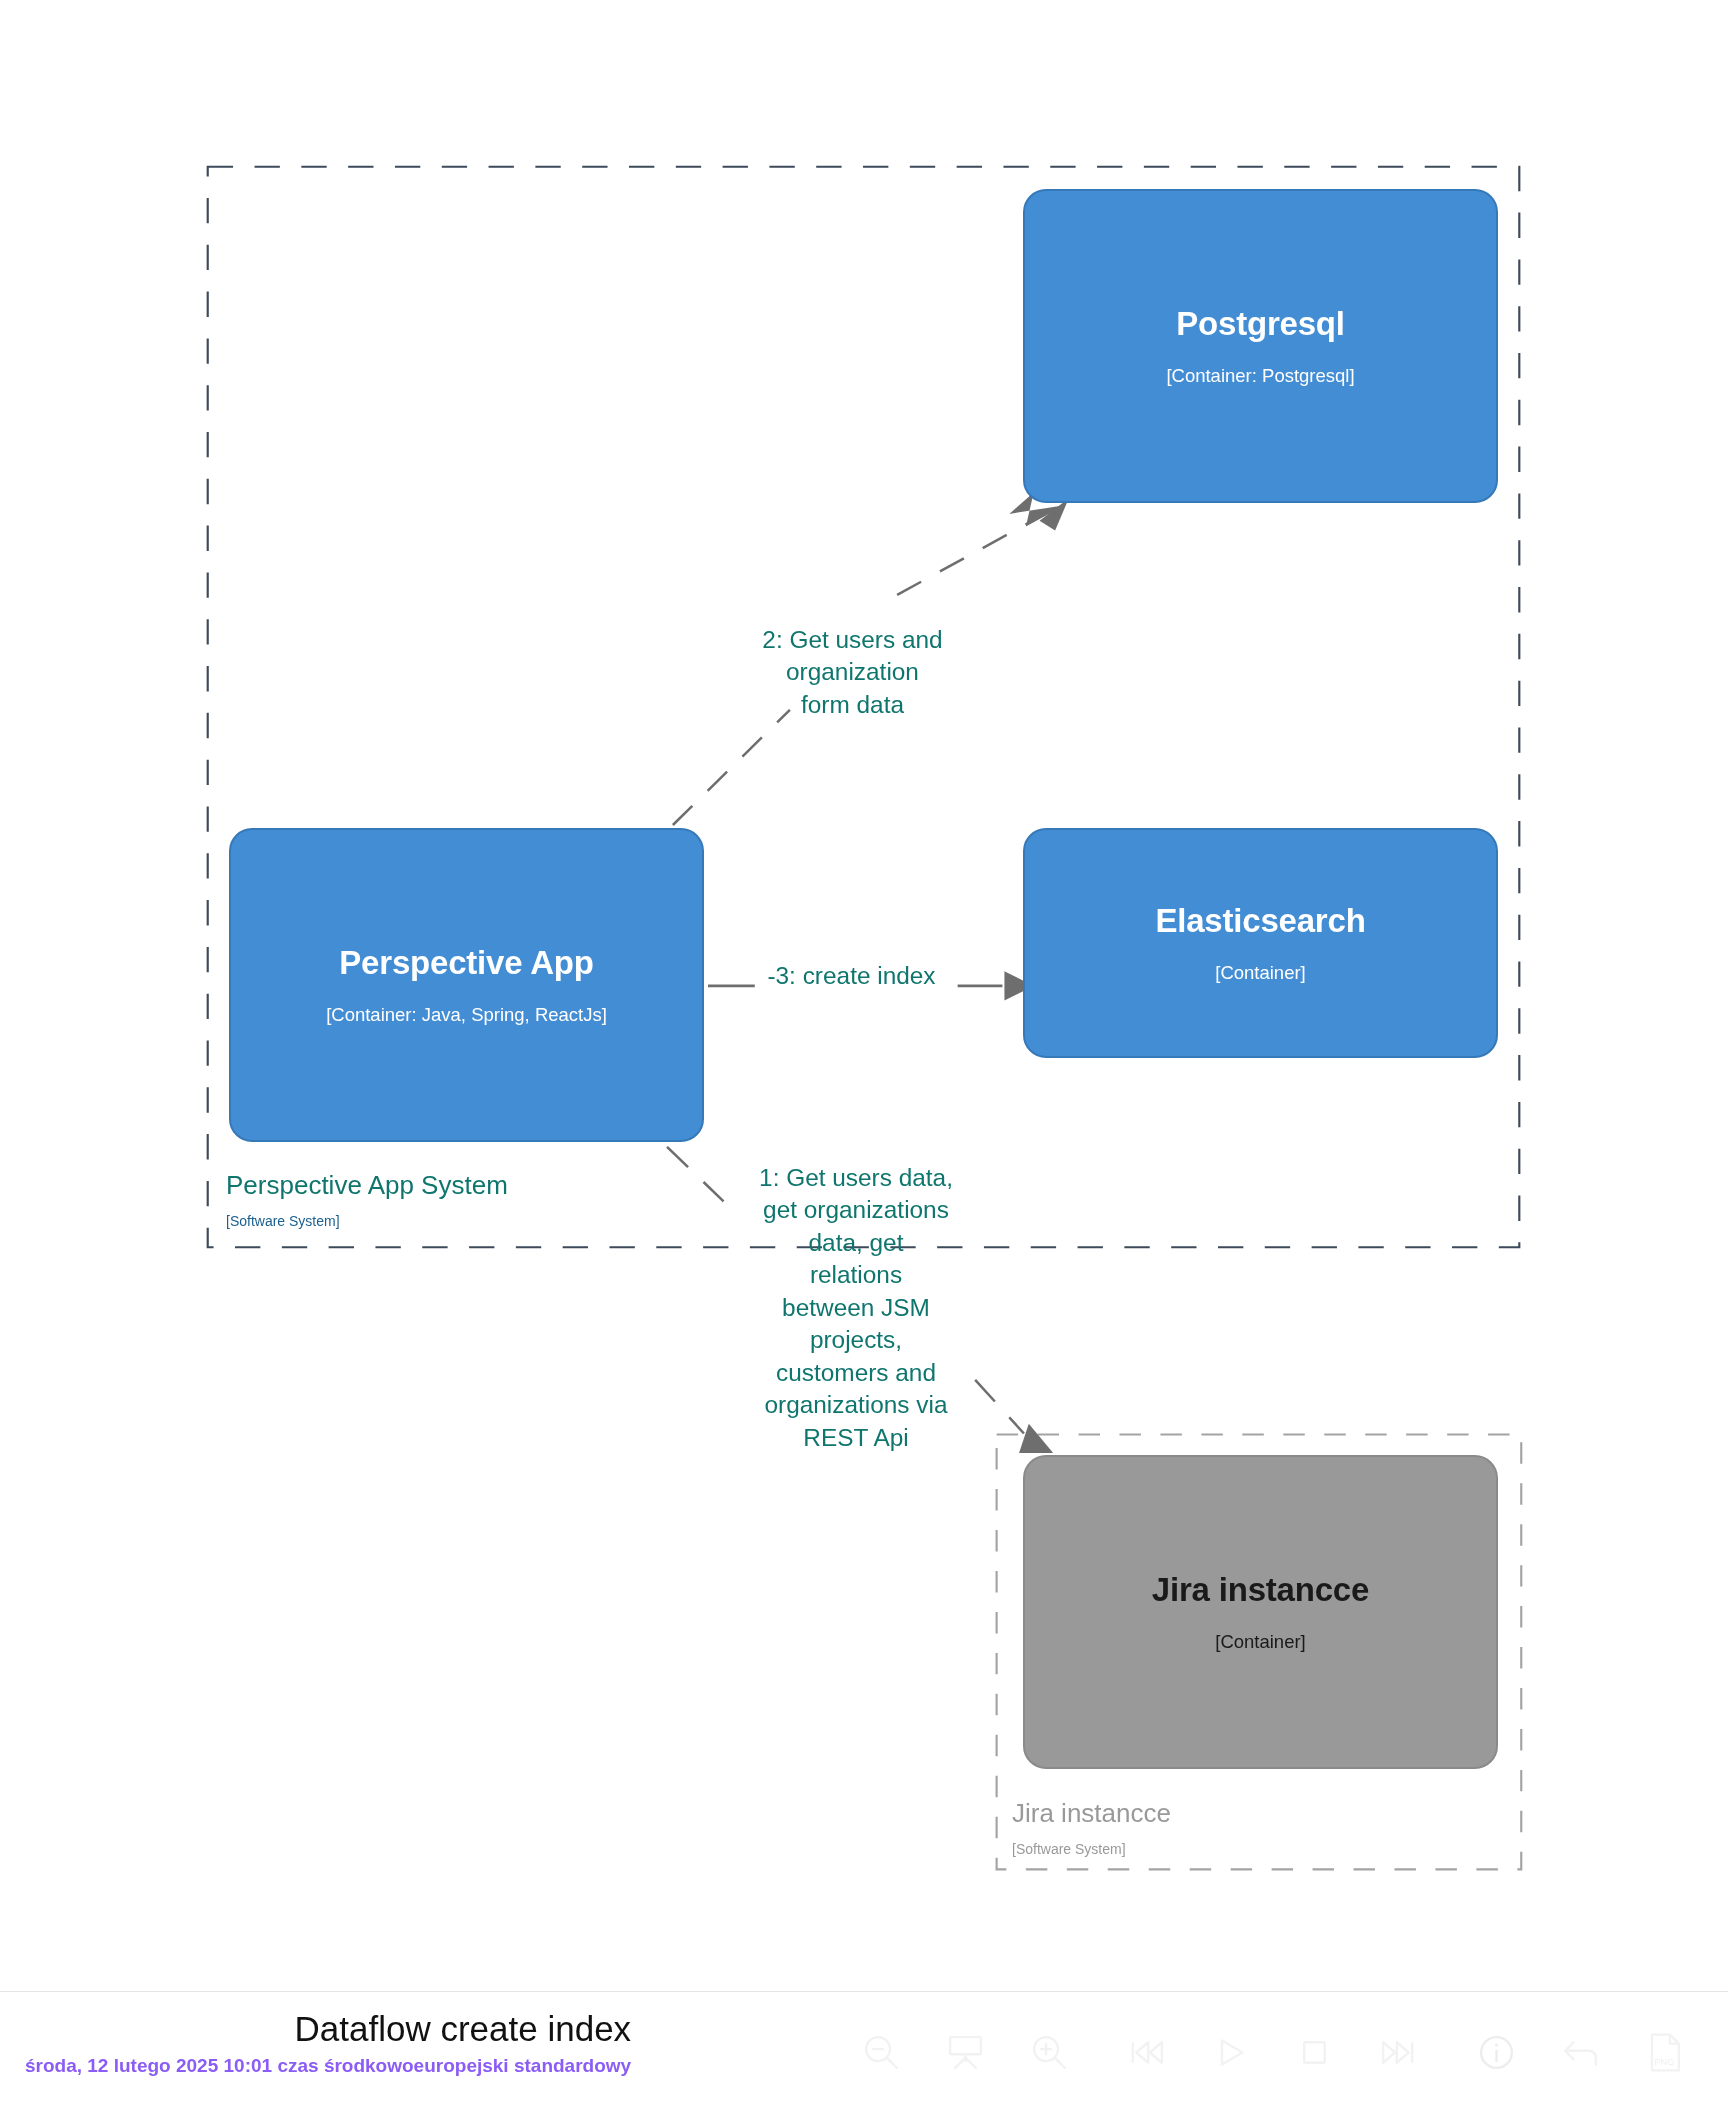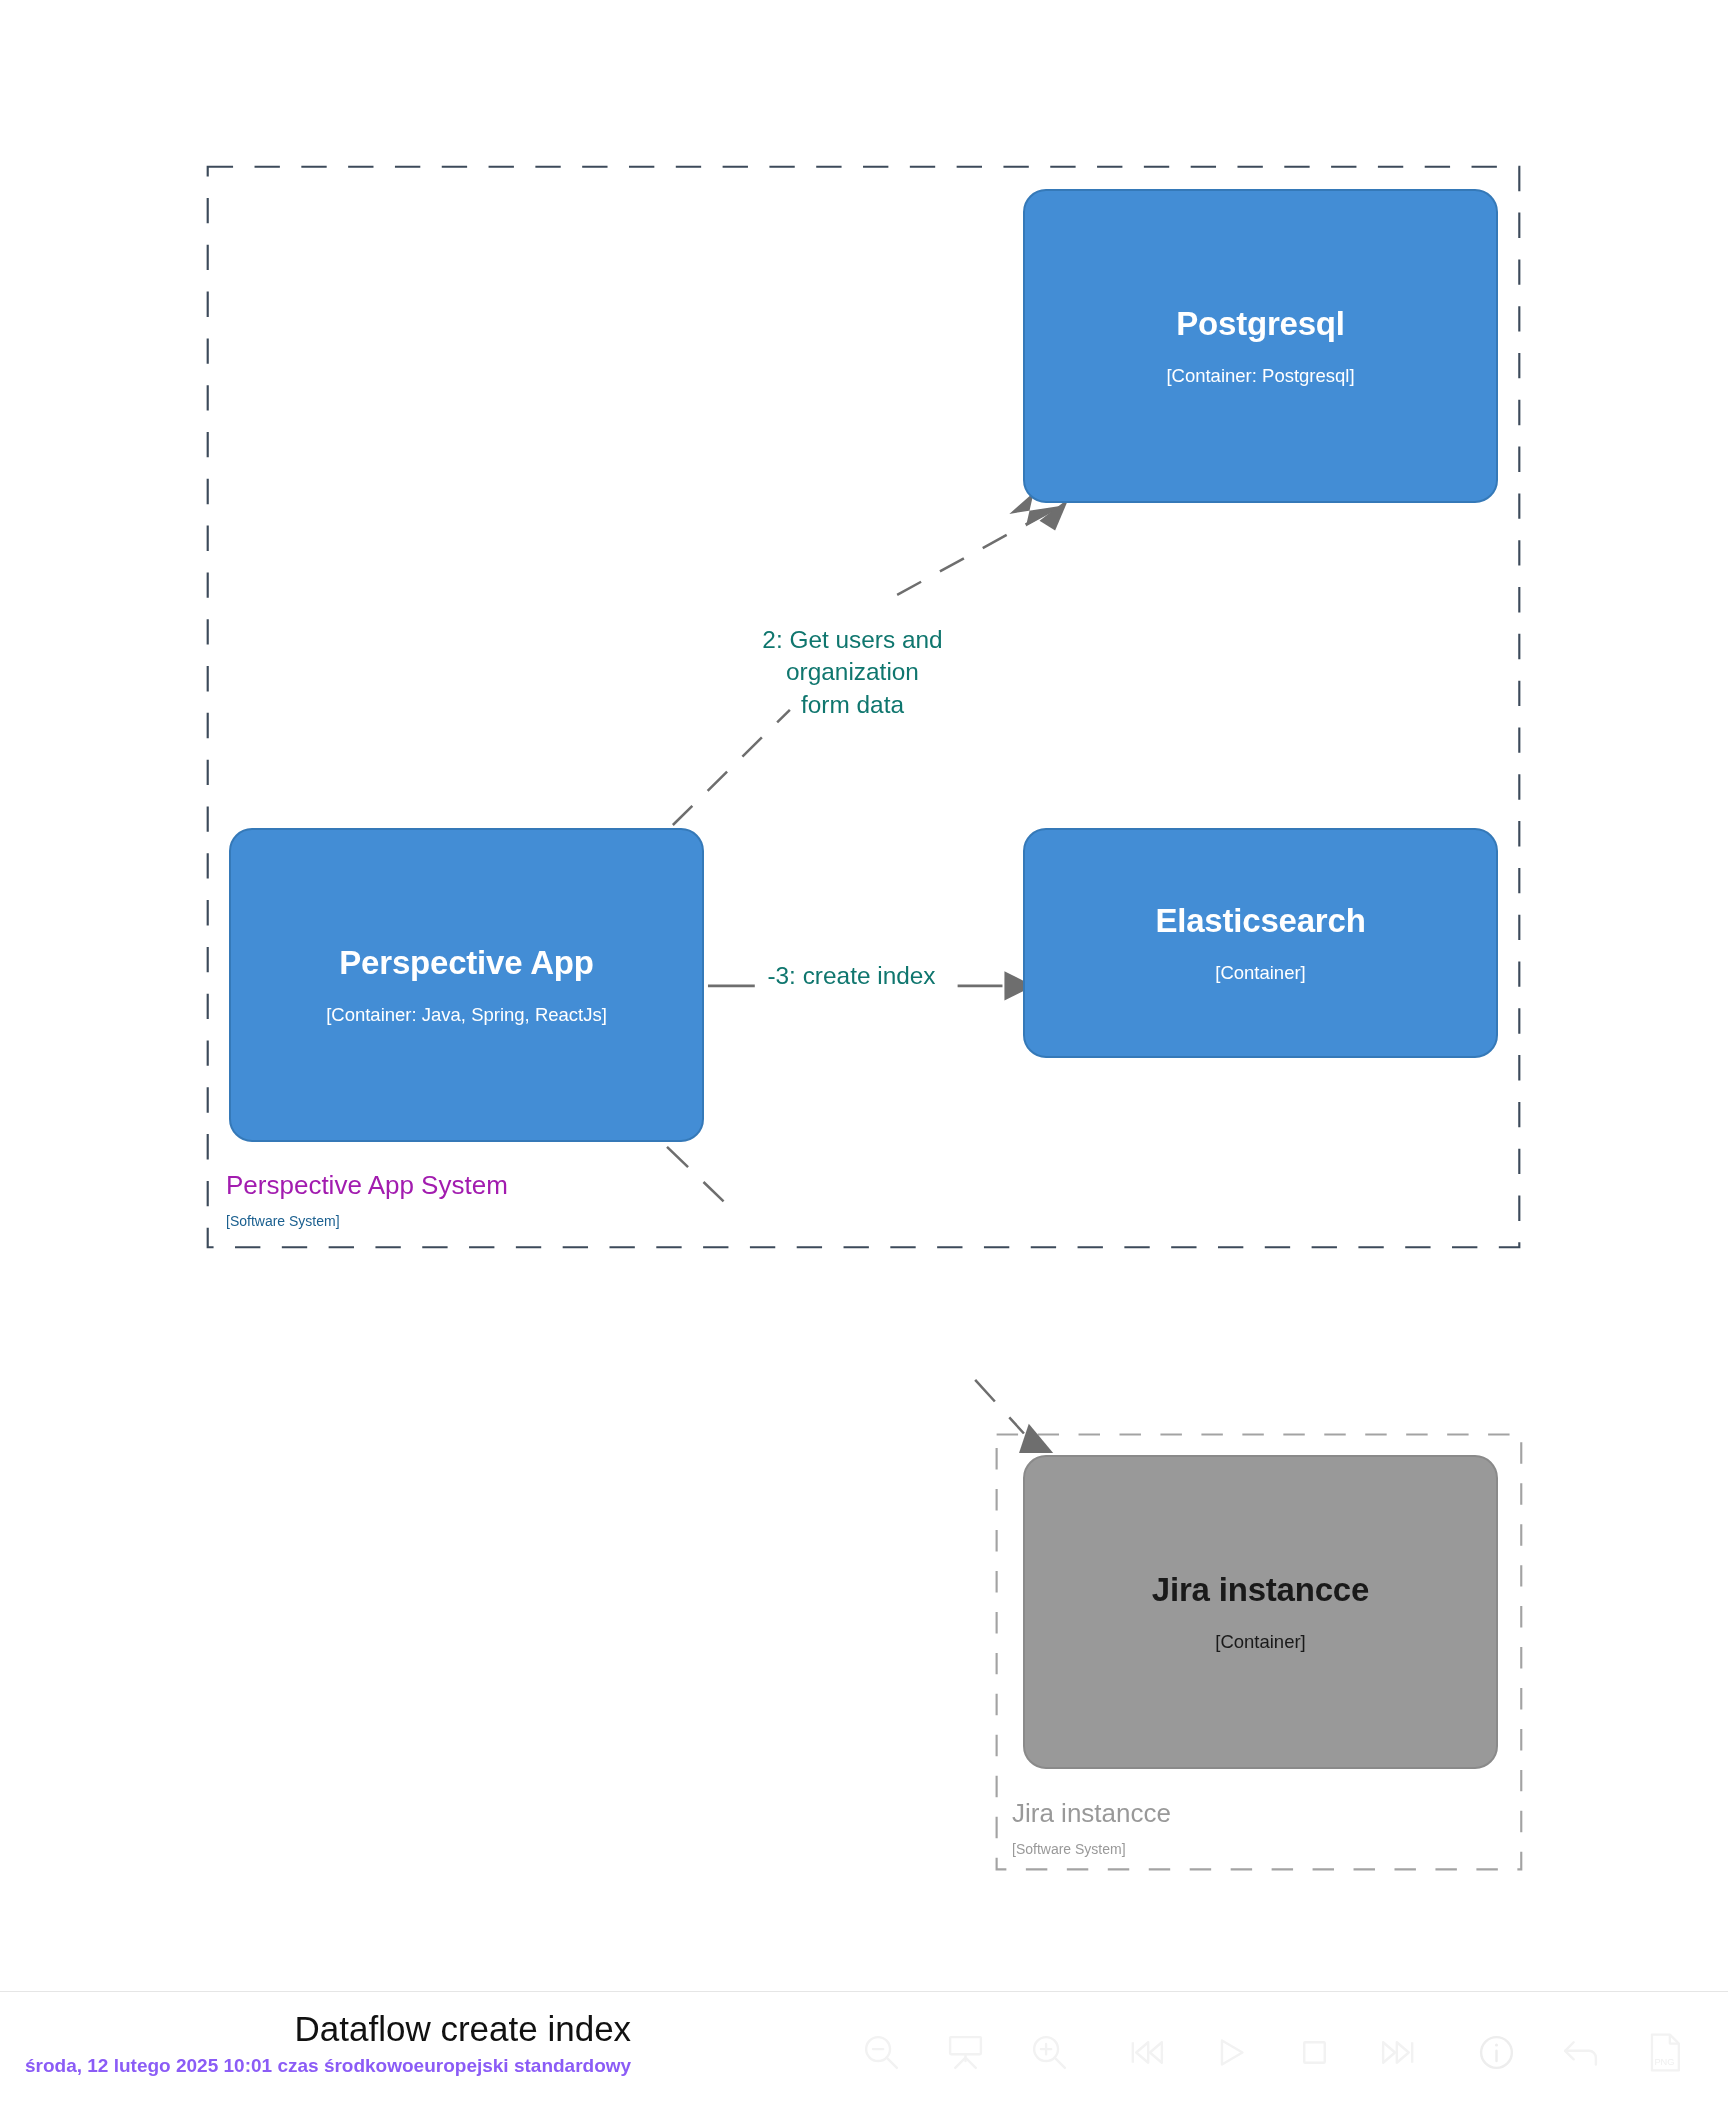--- a/index.html
+++ b/index.html
@@ -33,21 +33,21 @@
     display: block;
     font-size: 26px;
     font-weight: 400;
   }
   .boundary-label .bl-type {
     display: block;
     font-size: 14px;
     font-weight: 400;
     margin-top: 12px;
   }
-  .boundary-blue .bl-name { color: #a21caf; }
+  .boundary-blue .bl-name { color: #0f766e; }
   .boundary-blue .bl-type { color: #1a5f8f; }
   .boundary-gray .bl-name { color: #999999; }
   .boundary-gray .bl-type { color: #999999; }
 
   
   .node {
     position: absolute;
     box-sizing: border-box;
     border-radius: 23px;
     display: flex;
@@ -211,20 +211,29 @@
 
   <div class="node node-external-gray" style="left:1023px; top:1455px; width:475px; height:314px;">
     <span class="node-name">Jira instancce</span>
     <span class="node-tech">[Container]</span>
   </div>
 
   <div class="rel-label" style="left:745px; top:624px; width:215px;">2: Get users and
 organization
 form data</div>
 
+  <div class="rel-label" style="left:743px; top:1162px; width:226px;">1: Get users data,
+get organizations
+data, get
+relations
+between JSM
+projects,
+customers and
+organizations via
+REST Api</div>
 
   <div class="rel-label" style="left:745px; top:960px; width:213px;">-3: create index</div>
 
   <div id="footer">
 
     <div id="footer-text">
       <span id="footer-title">Dataflow create index</span>
       <span id="footer-subtitle">środa, 12 lutego 2025 10:01 czas środkowoeuropejski standardowy</span>
     </div>
 

